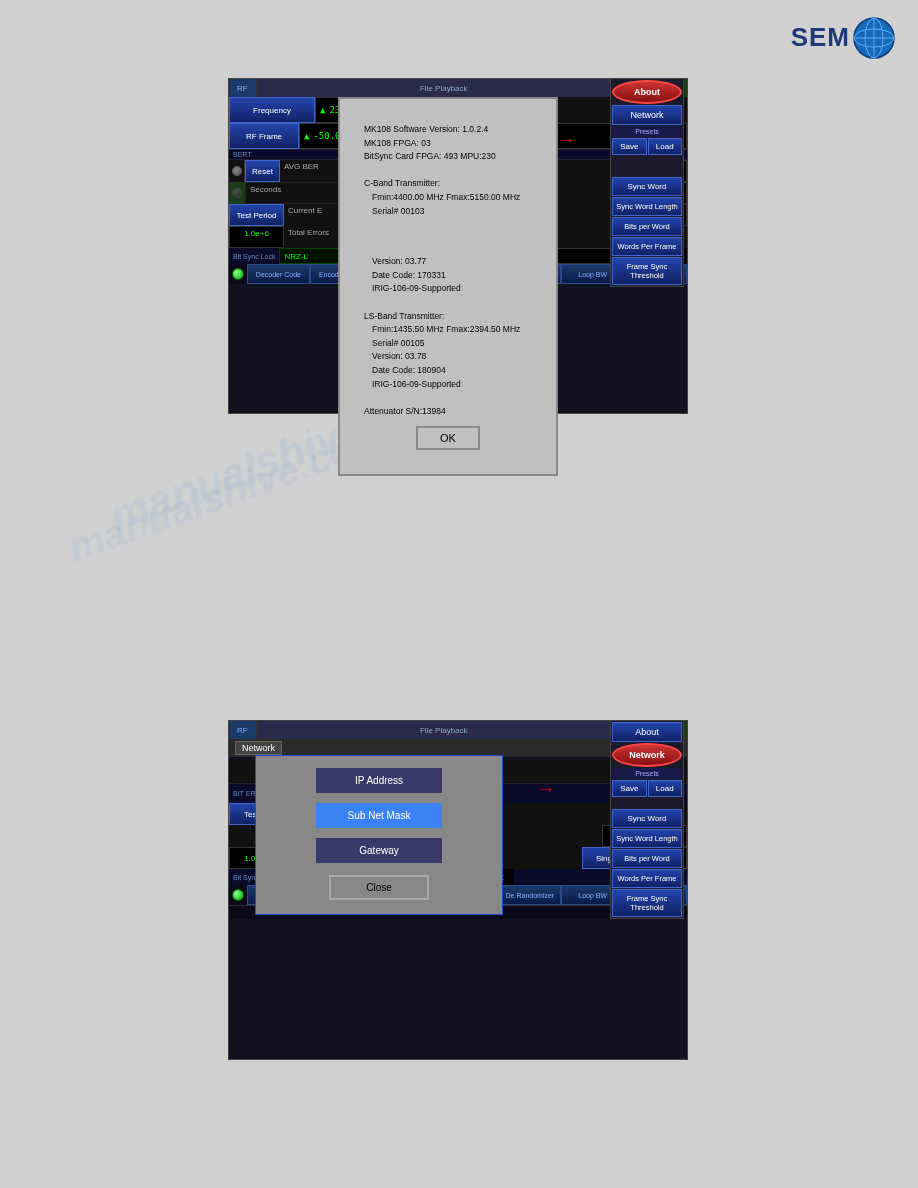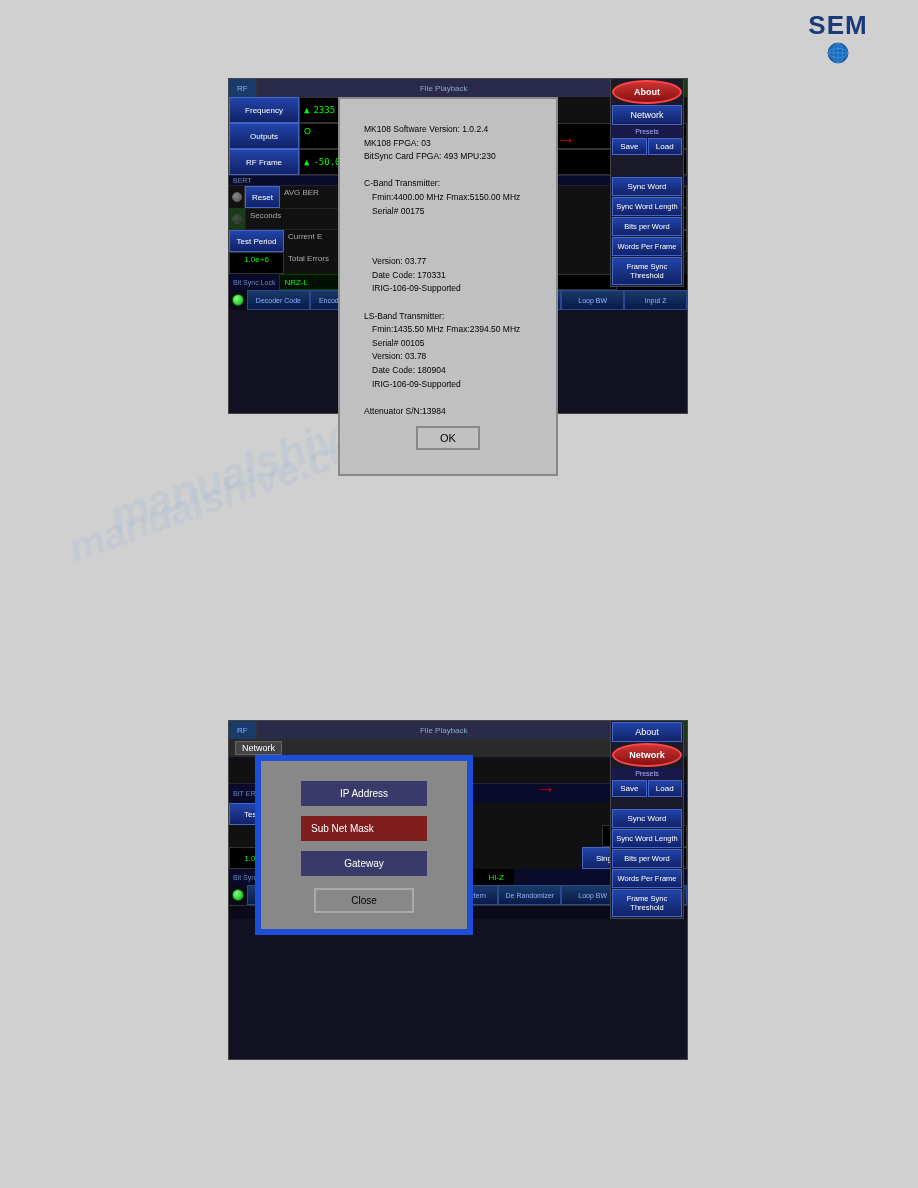--- a/index.html
+++ b/index.html
@@ -15,21 +15,20 @@
     
     .logo-area {
       position: absolute;
       top: 10px;
       right: 20px;
       width: 120px;
       height: 55px;
       display: flex;
       align-items: center;
       justify-content: flex-end;
-      flex-direction: column;
     }
   </style>
 </head>
 <body>
 
 <div class="logo-area">
   <span style="font-size:26px;font-weight:900;color:#1a3a7a;letter-spacing:1px;">SEM</span>
   <svg width="48" height="48" viewBox="0 0 48 48">
     <circle cx="24" cy="24" r="20" fill="#1a6ab8" stroke="#0a3a78" stroke-width="1.5"></circle>
     <ellipse cx="24" cy="24" rx="9" ry="20" fill="none" stroke="#5aabff" stroke-width="1"></ellipse>
@@ -41,33 +40,29 @@
 
 <div style="position:absolute;top:78px;left:228px;width:460px;height:336px;background:#111122;border:1px solid #444;">
 
   <div style="display:flex;height:18px;background:#0a0a1a;">
     <div style="background:#1a3a6a;color:#88aaff;font-size:8px;padding:2px 8px;border-right:1px solid #333;display:flex;align-items:center;">RF</div>
     <div style="flex:1;background:#2a2a4a;color:#88aacc;font-size:8px;padding:2px 6px;border-right:1px solid #333;display:flex;align-items:center;justify-content:center;">File Playback</div>
     <div style="background:#1a3a1a;color:#88cc88;font-size:8px;padding:2px 8px;display:flex;align-items:center;">Modulation</div>
   </div>
 
   <div style="display:flex;height:26px;">
-    <button style="width:70px;background:linear-gradient(to bottom,#2244aa,#112266);color:#fff;border:1px solid #4466cc;font-size:8px;padding:2px;">Frequency</button>
+    <button style="width:86px;background:linear-gradient(to bottom,#2244aa,#112266);color:#fff;border:1px solid #4466cc;font-size:8px;padding:2px;">Frequency</button>
     <div style="display:flex;align-items:center;background:#000;border:1px solid #333;padding:0 4px;flex:1;">
       <span style="color:#0f0;font-size:9px;font-family:monospace;">▲</span>
       <span style="color:#0f0;font-size:9px;font-family:monospace;margin-left:4px;">2335</span>
     </div>
     <div style="flex:1;background:#111;border-left:1px solid #333;">
     </div>
   </div>
 
-  <div style="display:flex;height:26px;">
-    <button style="width:70px;background:linear-gradient(to bottom,#2244aa,#112266);color:#fff;border:1px solid #4466cc;font-size:8px;">Outputs</button>
-    <div style="background:#000;border:1px solid #333;flex:1;color:#0f0;font-size:9px;padding:2px 4px;">O</div>
-  </div>
 
   <div style="display:flex;height:26px;">
     <button style="width:70px;background:linear-gradient(to bottom,#2244aa,#112266);color:#fff;border:1px solid #4466cc;font-size:8px;">RF Frame</button>
     <div style="background:#000;border:1px solid #333;flex:1;display:flex;align-items:center;padding:2px 4px;">
       <span style="color:#0f0;font-size:9px;font-family:monospace;">▲</span>
       <span style="color:#0f0;font-size:9px;font-family:monospace;margin-left:4px;">-50.0</span>
     </div>
   </div>
 
   <div style="background:#0a0a2a;color:#6688bb;font-size:7px;padding:1px 4px;border-top:1px solid #223;border-bottom:1px solid #223;">BERT</div>
@@ -143,21 +138,21 @@
 </div>
 
 <div style="position:absolute;top:97px;left:338px;width:220px;background:#c0c0c0;border:2px solid #888;z-index:20;padding:24px;">
   <div style="font-size:8.5px;color:#000;line-height:1.6;">
     <div>MK108 Software Version: 1.0.2.4</div>
     <div>MK108 FPGA: 03</div>
     <div>BitSync Card FPGA: 493 MPU:230</div>
     <br>
     <div>C-Band Transmitter:</div>
     <div style="padding-left:8px;">Fmin:4400.00 MHz Fmax:5150.00 MHz</div>
-    <div style="padding-left:8px;">Serial# 00175</div>
+    <div style="padding-left:8px;">Serial# 00103</div>
     <div style="padding-left:8px;margin-top:37px;">Version: 03.77</div>
     <div style="padding-left:8px;">Date Code: 170331</div>
     <div style="padding-left:8px;">IRIG-106-09-Supported</div>
     <br>
     <div>LS-Band Transmitter:</div>
     <div style="padding-left:8px;">Fmin:1435.50 MHz Fmax:2394.50 MHz</div>
     <div style="padding-left:8px;">Serial# 00105</div>
     <div style="padding-left:8px;">Version: 03.78</div>
     <div style="padding-left:8px;">Date Code: 180904</div>
     <div style="padding-left:8px;">IRIG-106-09-Supported</div>
@@ -242,23 +237,23 @@
     <button style="flex:1;background:linear-gradient(to bottom,#2244aa,#112266);color:#fff;font-size:8px;border:1px solid #4466cc;padding:3px 2px;cursor:pointer;">Load</button>
   </div>
   <div style="height:10px;"></div>
   <button style="background:linear-gradient(to bottom,#2244aa,#112266);color:#fff;font-size:8px;border:1px solid #4466cc;padding:4px 2px;cursor:pointer;text-align:center;">Sync Word</button>
   <button style="background:linear-gradient(to bottom,#2244aa,#112266);color:#fff;font-size:7.5px;border:1px solid #4466cc;padding:4px 2px;cursor:pointer;text-align:center;line-height:1.2;">Sync Word Length</button>
   <button style="background:linear-gradient(to bottom,#2244aa,#112266);color:#fff;font-size:7.5px;border:1px solid #4466cc;padding:4px 2px;cursor:pointer;text-align:center;line-height:1.2;">Bits per Word</button>
   <button style="background:linear-gradient(to bottom,#2244aa,#112266);color:#fff;font-size:7.5px;border:1px solid #4466cc;padding:4px 2px;cursor:pointer;text-align:center;line-height:1.2;">Words Per Frame</button>
   <button style="background:linear-gradient(to bottom,#2244aa,#112266);color:#fff;font-size:7.5px;border:1px solid #4466cc;padding:4px 2px;cursor:pointer;text-align:center;line-height:1.2;">Frame Sync Threshold</button>
 </div>
 
-<div style="position:absolute;top:755px;left:255px;width:218px;min-height:160px;background:#888;border:6px solid #1d4ed8;z-index:20;padding:12px;">
+<div style="position:absolute;top:755px;left:255px;width:248px;min-height:160px;background:#888;border:1px solid #1d4ed8;z-index:20;padding:4px;">
   <button style="display:block;width:130px;margin:6px auto;background:#3a3a6a;color:#fff;border:2px solid #888;padding:7px 10px;font-size:10px;cursor:pointer;text-align:center;">IP Address</button>
-  <button style="display:block;width:130px;margin:6px auto;background:#7f1d1d;color:#fff;border:2px solid #888;padding:7px 10px;font-size:10px;cursor:pointer;text-align:left;">Sub Net Mask</button>
+  <button style="display:block;width:130px;margin:6px auto;background:#3b82f6;color:#fff;border:2px solid #888;padding:7px 10px;font-size:10px;cursor:pointer;text-align:center;">Sub Net Mask</button>
   <button style="display:block;width:130px;margin:6px auto;background:#3a3a6a;color:#fff;border:2px solid #888;padding:7px 10px;font-size:10px;cursor:pointer;text-align:center;">Gateway</button>
   <button style="display:block;width:100px;margin:10px auto 4px;background:#888;color:#000;border:2px solid #aaa;padding:5px 10px;font-size:10px;cursor:pointer;text-align:center;">Close</button>
 </div>
 
 <div style="position:absolute;top:126px;left:556px;color:#cc0000;font-size:20px;font-weight:bold;transform:rotate(0deg);z-index:15;">→</div>
 
 <div style="position:absolute;top:775px;left:536px;color:#cc0000;font-size:20px;font-weight:bold;z-index:15;">→</div>
 
 <div style="position:absolute;top:430px;left:100px;font-size:44px;color:rgba(150,180,220,0.22);font-weight:bold;transform:rotate(-20deg);pointer-events:none;white-space:nowrap;font-style:italic;">manualshive.com</div>
 

